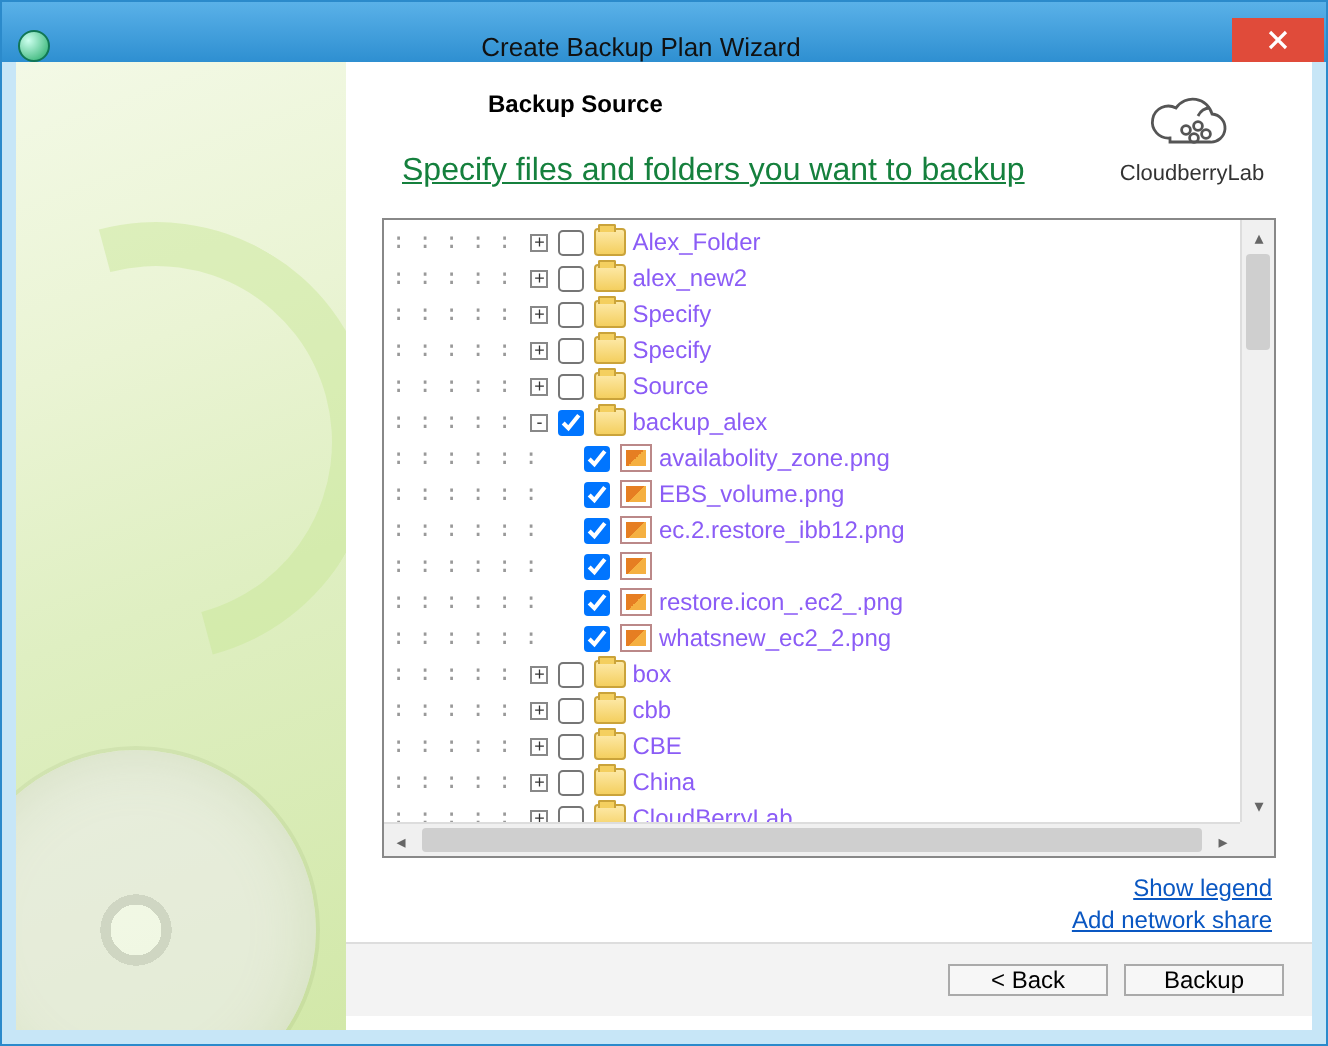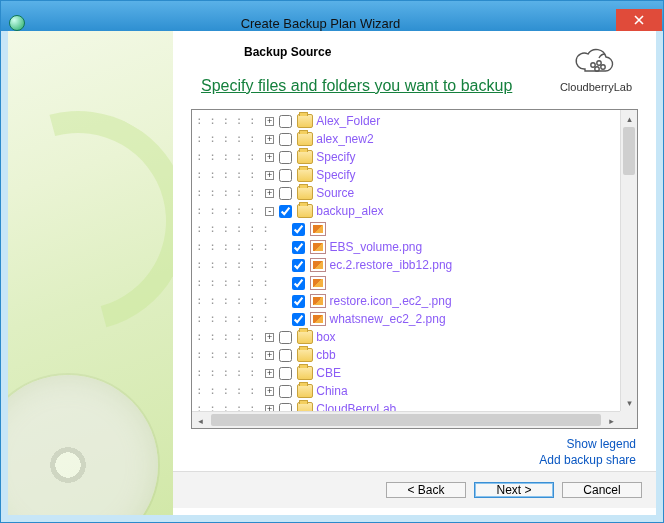--- a/index.html
+++ b/index.html
@@ -225,20 +225,21 @@
   .sb-track-v { flex:1; background:#f0f0f0; position:relative; }
   .sb-thumb-v { position:absolute; left:2px; right:2px; top:0; height:48px; background:#cfcfcf; border-radius:2px; }
   .sb-track-h { flex:1; background:#cfcfcf; margin:2px; border-radius:2px; }
   .corner { position:absolute; right:0; bottom:0; width:17px; height:17px; background:#f0f0f0; }
   .links {
     text-align: right;
     padding: 4px 20px 2px;
   }
   .links a {
     color: #0a57c2;
+    text-decoration: underline;
     font-size: 12px;
     display: inline-block;
     margin-bottom: 2px;
     cursor: pointer;
   }
   .footer {
     border-top: 1px solid #ddd;
     padding: 10px 14px;
     display: flex;
     justify-content: flex-end;
@@ -343,20 +344,21 @@
                 <span class="expander">-</span>
                 <input type="checkbox" class="chk" checked="" style="">
                 <span class="ficon folder"></span>
                 <span class="label">backup_alex</span>
               </div>
               <div class="node">
                 <span class="guides">: : : : : : </span>
                 <span class="expander empty"></span>
                 <input type="checkbox" class="chk" checked="" style="">
                 <span class="ficon imgfile"></span>
+                <span class="label">availabolity_zone.png</span>
               </div>
               <div class="node">
                 <span class="guides">: : : : : : </span>
                 <span class="expander empty"></span>
                 <input type="checkbox" class="chk" checked="" style="">
                 <span class="ficon imgfile"></span>
                 <span class="label">EBS_volume.png</span>
               </div>
               <div class="node">
                 <span class="guides">: : : : : : </span>
@@ -432,24 +434,23 @@
         <div class="hscroll">
           <div class="sb-btn">◂</div>
           <div class="sb-track-h"></div>
           <div class="sb-btn">▸</div>
         </div>
         <div class="corner"></div>
       </div>
 
       <div class="links">
         <a>Show legend</a><br>
-        <a>Add backup share</a>
+        <a>Add network share</a>
       </div>
 
       <div class="footer">
         <button class="btn">&lt; Back</button>
-        <button class="btn primary">Next &gt;</button>
-        <button class="btn">Cancel</button>
+        <button class="btn">Backup</button>
       </div>
 
     </div>
   </div>
 </div>
 
 </body></html>

